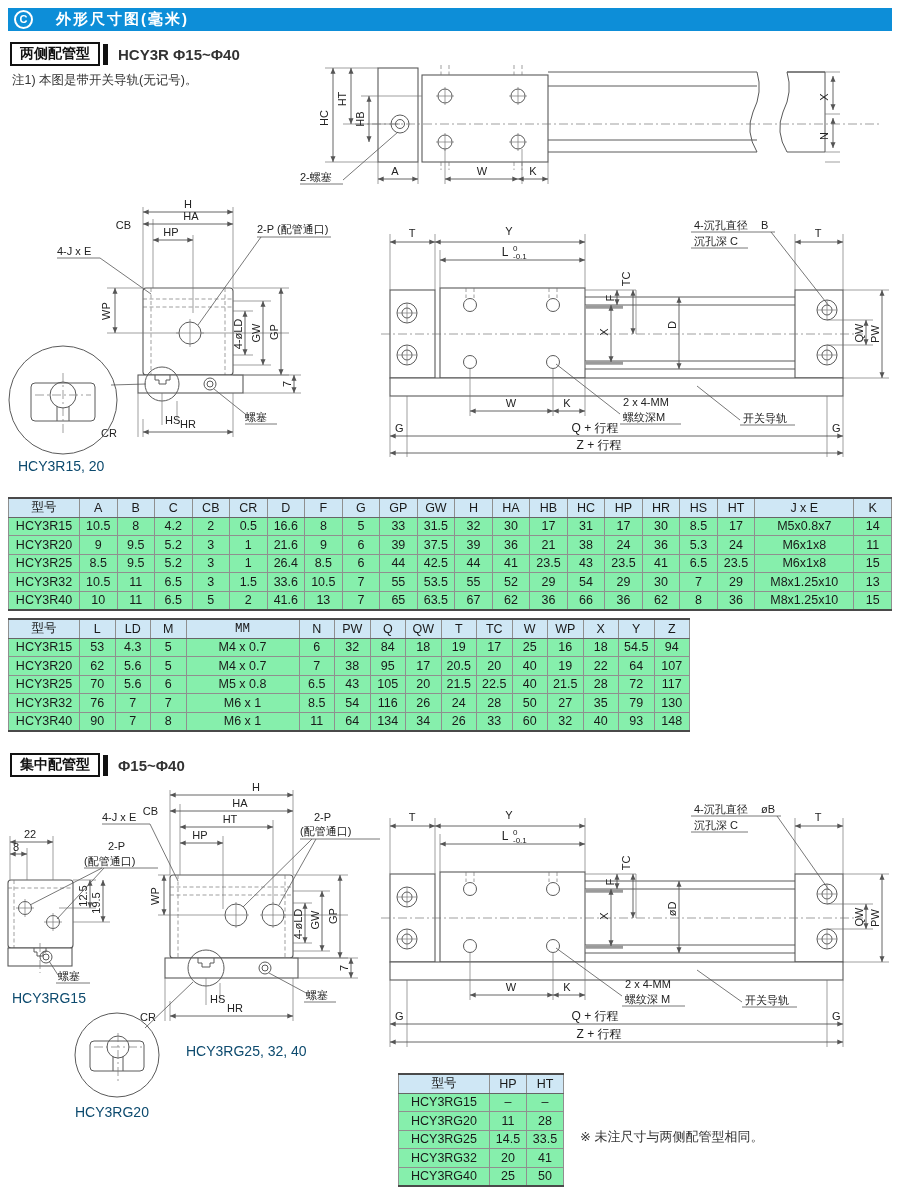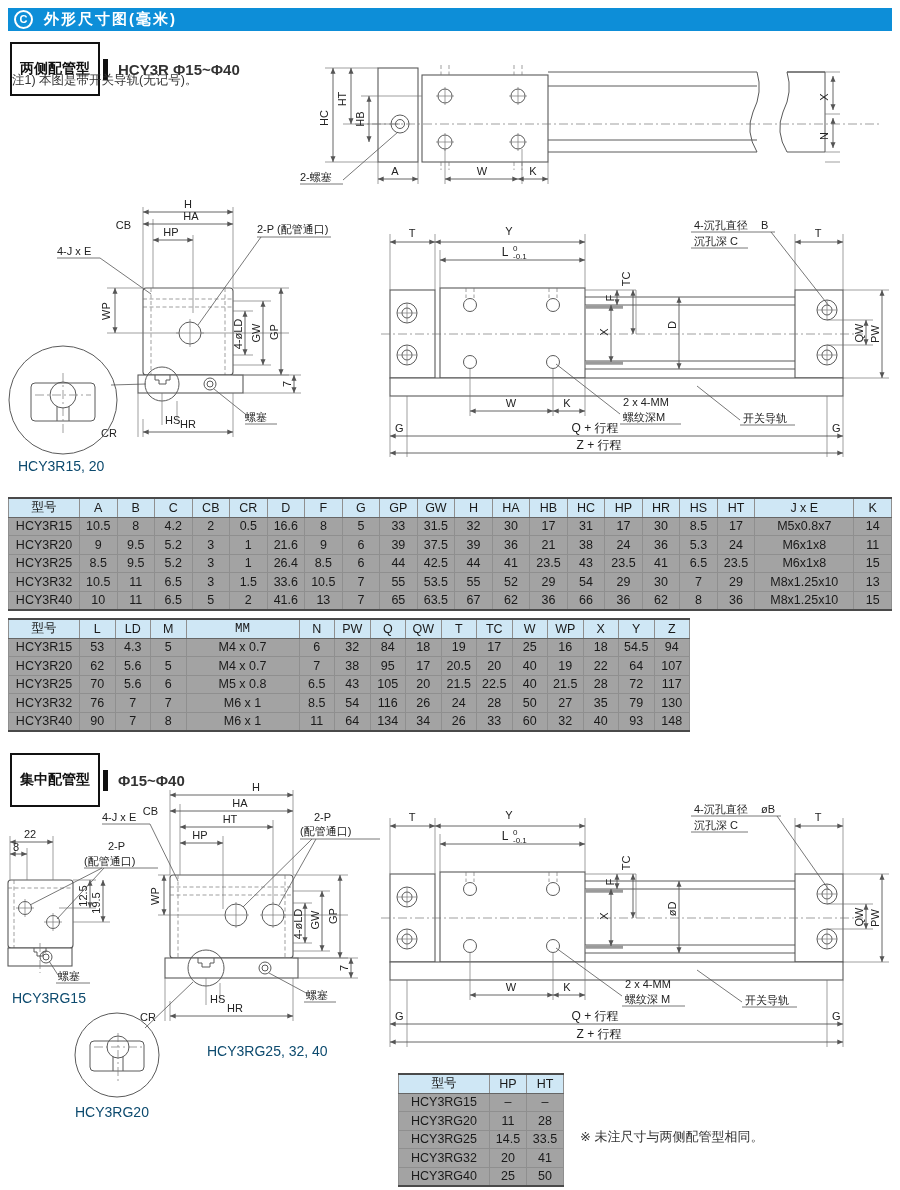--- a/index.html
+++ b/index.html
@@ -4,31 +4,31 @@
 <style>
   html,body{margin:0;padding:0;background:#e8e8e8;}
   .page{position:relative;width:900px;height:1190px;background:#ffffff;
         font-family:"Liberation Sans","DejaVu Sans",sans-serif;overflow:hidden;}
   .abs{position:absolute;}
   
   .titlebar{position:absolute;left:8px;top:8px;width:884px;height:23px;background:#0d8ed8;
             display:flex;align-items:center;padding-left:6px;box-sizing:border-box;}
   .hicon{display:inline-flex;align-items:center;justify-content:center;width:15px;height:15px;
          border:2px solid #fff;border-radius:50%;color:#fff;font-size:11px;font-weight:bold;line-height:1;}
-  .htitle{color:#fff;font-size:15px;font-weight:bold;margin-left:11px;letter-spacing:2px;}
+  .htitle{color:#fff;font-size:15px;font-weight:bold;margin-left:23px;letter-spacing:2px;}
   
   .secrow{position:absolute;display:flex;align-items:center;}
-  .tagbox{display:inline-block;border:2px solid #111;padding:16px 8px;font-size:14px;font-weight:bold;color:#111;background:#fff;}
+  .tagbox{display:inline-block;border:2px solid #111;padding:1px 8px;font-size:14px;font-weight:bold;color:#111;background:#fff;}
   .tagbar{display:inline-block;width:5px;height:21px;background:#111;margin-left:3px;}
   .range{margin-left:10px;font-size:15px;font-weight:bold;color:#333;}
   .note{position:absolute;font-size:12.5px;color:#333;}
   .caption{position:absolute;font-size:14px;color:#0c4a6e;}
   
   table.dtable{position:absolute;border-collapse:collapse;table-layout:fixed;
-               font-size:12.5px;color:#1a1a1a;background:#a3a3a3;
+               font-size:12.5px;color:#1a1a1a;background:#86efac;
                border-top:2px solid #4a4a4a;border-bottom:2px solid #4a4a4a;}
   table.dtable th,table.dtable td{border:1px solid #8f8f8f;text-align:center;height:17.5px;padding:0 2px;
                overflow:hidden;white-space:nowrap;font-weight:normal;}
   table.dtable th{background:#cfe7f5;border-bottom:1.5px solid #666;}
   #t1{left:8px;top:497px;width:884px;}
   #t1 th:first-child{width:66px;} #t1 th:nth-child(20){width:94px;}
   #t2{left:8px;top:618px;width:682px;}
   #t2 th:first-child{width:66px;} #t2 th:nth-child(5){width:108px;font-family:Liberation Mono, monospace;}
   #t3{left:398px;top:1073px;width:166px;}
   #t3 th:first-child{width:86px;}
@@ -607,21 +607,21 @@
       <g>
         <circle class="ln" cx="57" cy="272" r="42"></circle>
         <rect class="ln" x="30" y="258" width="54" height="30" rx="4"></rect>
         <circle class="ln" cx="58" cy="264" r="11"></circle>
         <path class="ln" d="M53,273 V288 M63,273 V288"></path>
         <path class="cl" d="M58,250 V298 M34,264 H82"></path>
         <path class="ldr" d="M133,199 L85,245"></path>
       </g>
     </svg>
   </div>
-  <div class="caption" style="left:207px;top:1043px;">HCY3RG25, 32, 40</div>
+  <div class="caption" style="left:186px;top:1043px;">HCY3RG25, 32, 40</div>
   <div class="caption" style="left:75px;top:1104px;">HCY3RG20</div>
 
   <div class="abs" style="left:383px;top:790px;">
     <svg width="512" height="258" viewBox="0 0 512 258">
       <g>
         <rect class="out" x="7" y="84" width="45" height="88"></rect>
         <rect class="out" x="57" y="82" width="145" height="90"></rect>
         <rect class="out" x="412" y="84" width="48" height="88"></rect>
         <path class="ln" d="M202,91 H412 M202,163 H412 M202,99 H412 M202,155 H412"></path>
         <path class="thick" d="M202,101 H240 M202,157 H240"></path>

